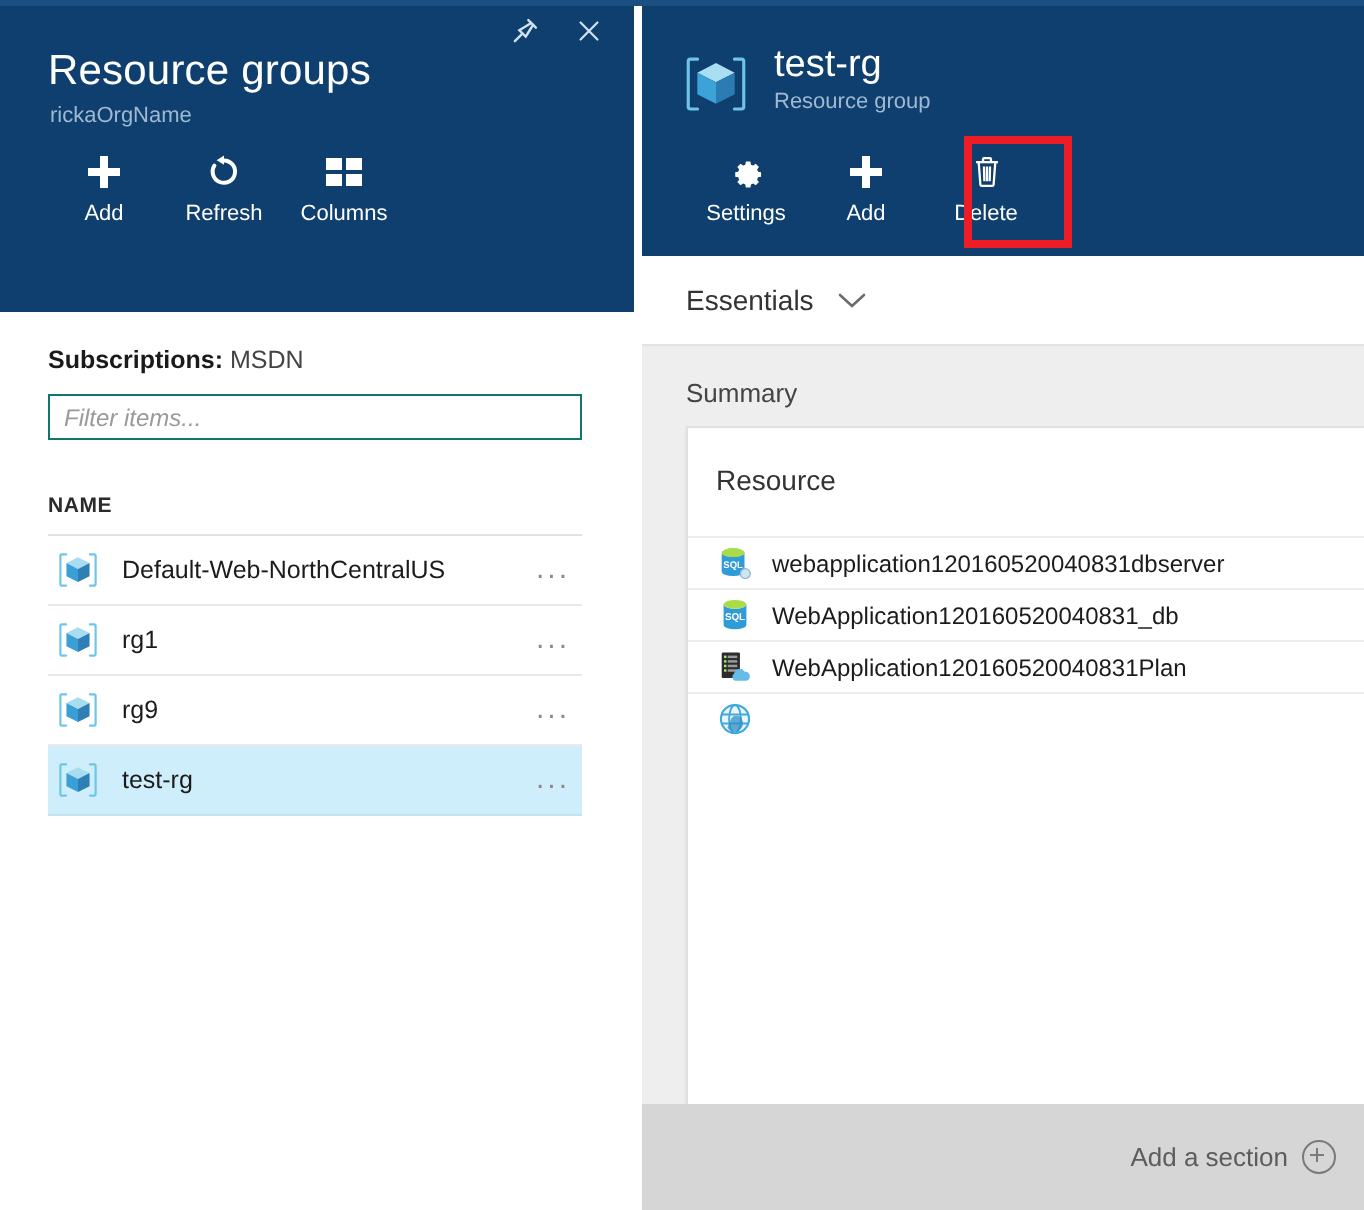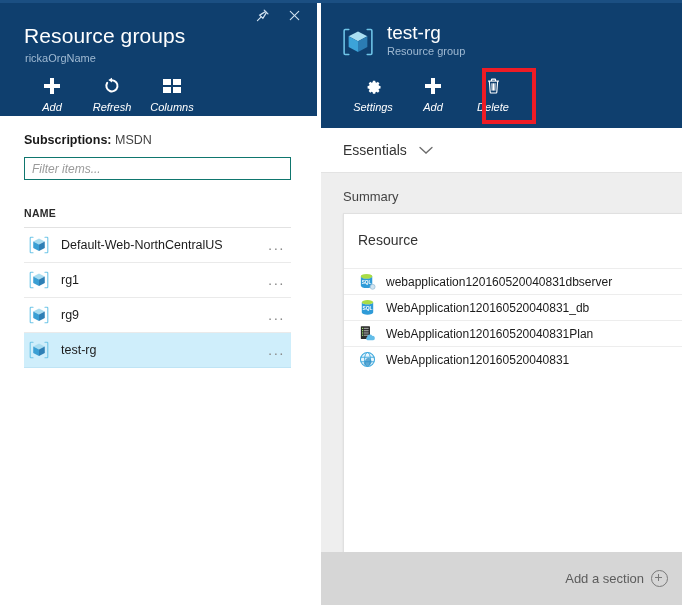--- a/index.html
+++ b/index.html
@@ -29,21 +29,21 @@
     width: 317px;
     height: 605px;
     background: #ffffff;
     display: flex;
     flex-direction: column;
     overflow: hidden;
   }
   .blade-left .hdr {
     position: relative;
     background: #0f3f6e;
-    height: 116px;
+    height: 156px;
     flex: none;
   }
   .hdr-topbar {
     position: absolute;
     top: 0; right: 0;
     height: 30px;
     display: flex;
     align-items: center;
     gap: 6px;
     padding-right: 10px;
@@ -86,21 +86,20 @@
     gap: 0px;
   }
   .tool-btn {
     width: 60px;
     display: flex;
     flex-direction: column;
     align-items: center;
     gap: 5px;
     color: #ffffff;
     padding-top: 2px;
-    font-style: italic;
   }
   .tool-btn .ticon {
     height: 20px;
     display: flex;
     align-items: center;
     justify-content: center;
   }
   .tool-btn .tlabel {
     font-size: 11px;
     color: #ffffff;
@@ -654,21 +653,20 @@
 
         <div class="res-row">
           <span class="res-ico">
             <svg width="19" height="19" viewBox="0 0 20 20">
               <circle cx="10" cy="10" r="7.4" fill="#eaf6fc" stroke="#3fa9dd" stroke-width="1.1"></circle>
               <ellipse cx="10" cy="10" rx="3.1" ry="7.4" fill="none" stroke="#3fa9dd" stroke-width="1"></ellipse>
               <path d="M2.9 7.6 L17.1 7.6 M2.9 12.4 L17.1 12.4" stroke="#3fa9dd" stroke-width="1" fill="none"></path>
               <path d="M6.0 14.6 a4.4 4.4 0 0 0 7.6 -4.6 a3.2 3.2 0 0 0 -6.0 1.0 z" fill="#2f8fc6" opacity="0.75"></path>
             </svg>
           </span>
-          <span class="res-name">WebApplication120160520040831</span>
         </div>
 
       </div>
     </div>
 
     <div class="add-section">
       <span class="astxt">Add a section</span>
       <span class="plus-circle"></span>
     </div>
 

